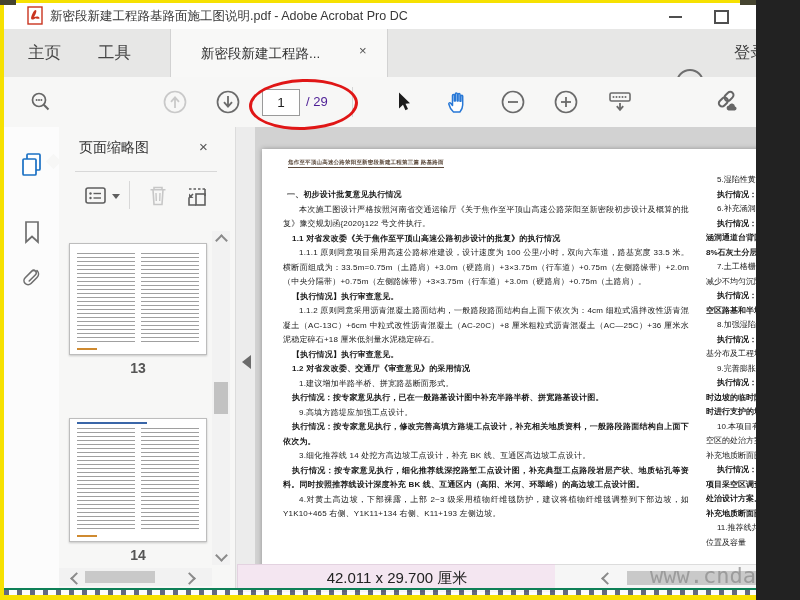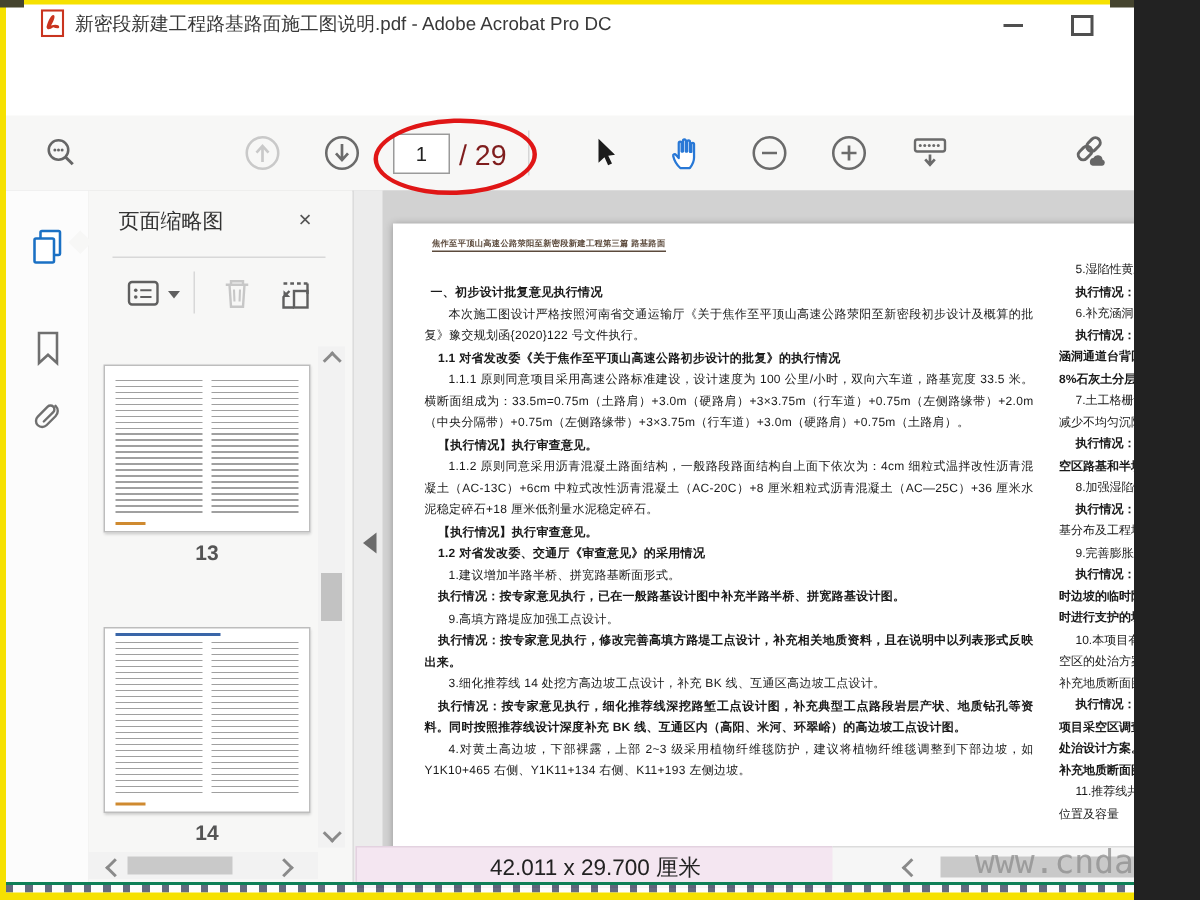--- a/index.html
+++ b/index.html
@@ -35,21 +35,21 @@
   .xchar::before{content:"×";}
   #help-icon{left:672px;top:40px;width:24px;height:24px;border:2px solid #6e6e6e;border-radius:50%;
              display:flex;align-items:center;justify-content:center;font-size:15px;color:#6e6e6e;font-weight:700;}
   #help-icon::before{content:"?";}
   #signin{left:730px;top:13px;font-size:16.5px;color:#3c3c3c;}
   
   #toolbar{left:4px;top:77px;width:791px;height:50px;background:#f7f7f6;border-bottom:1px solid #d2d2d2;}
   .ticon{top:12px;width:26px;height:26px;}
   #pageno-box{left:258px;top:12px;width:36px;height:25px;border:1px solid #9a9a9a;background:#fff;
               font-size:13.5px;color:#222;text-align:center;font-family:"Liberation Sans",sans-serif;padding:0;}
-  #pageno-total{left:302px;top:17px;font-size:19px;color:#7f1d1d;}
+  #pageno-total{left:302px;top:17px;font-size:13px;color:#4c1d95;}
   .tb-divider{left:348px;top:10px;width:1px;height:30px;background:#d6d6d6;}
   #annot-ellipse{left:249px;top:79px;width:103px;height:45px;border:3.5px solid #e01616;border-radius:50%;
                  transform:rotate(-2deg);z-index:40;pointer-events:none;}
   
   #leftrail{left:4px;top:127px;width:55px;height:461px;background:#fcfcfc;border-right:1px solid #e2e2e2;}
   .railicon{left:14px;width:28px;height:28px;}
   #rail-notch{left:48px;top:156px;width:11px;height:11px;background:#f7f7f6;transform:rotate(45deg);z-index:5;}
   #panel{left:59px;top:127px;width:176px;height:461px;background:#f7f7f6;}
   #panel-title{left:20px;top:12px;font-size:14px;color:#333;}
   #panel-close{left:140px;top:11px;font-size:15px;color:#555;}
@@ -137,20 +137,30 @@
         <span class="glyph-min"></span>
       </div>
     <div class="abs winbtn" id="btn-max">
         <span class="glyph-max"></span>
       </div>
     <div class="abs winbtn" id="btn-close">
         <span class="glyph-x"></span>
       </div>
   </div>
 
+  <div class="abs" id="tabbar">
+    <div class="abs tabbtn" id="tab-home">主页</div>
+    <div class="abs tabbtn" id="tab-tools">工具</div>
+    <div class="abs" id="doc-tab">
+      <div class="abs" id="doc-tab-label">新密段新建工程路...</div>
+      <span class="abs xchar" id="doc-tab-close"></span>
+    </div>
+    <div class="abs" id="help-icon"></div>
+    <div class="abs tabbtn" id="signin">登录</div>
+  </div>
 
   <div class="abs" id="toolbar">
     <div class="abs ticon" style="left:24px">
       <svg width="26" height="26" viewBox="0 0 26 26">
           <circle cx="11" cy="11" r="6.5" fill="none" stroke="#666" stroke-width="1.7"></circle>
           <circle cx="8.6" cy="11" r="1" fill="#666"></circle>
           <circle cx="11" cy="11" r="1" fill="#666"></circle>
           <circle cx="13.4" cy="11" r="1" fill="#666"></circle>
           <line x1="15.8" y1="15.8" x2="20.5" y2="20.5" stroke="#666" stroke-width="2"></line>
         </svg>
@@ -318,21 +328,21 @@
           <p class="pl s-body">本次施工图设计严格按照河南省交通运输厅《关于焦作至平顶山高速公路荥阳至新密段初步设计及概算的批复》豫交规划函{2020}122 号文件执行。</p>
           <p class="pl s-h2">1.1 对省发改委《关于焦作至平顶山高速公路初步设计的批复》的执行情况</p>
           <p class="pl s-body">1.1.1 原则同意项目采用高速公路标准建设，设计速度为 100 公里/小时，双向六车道，路基宽度 33.5 米。横断面组成为：33.5m=0.75m（土路肩）+3.0m（硬路肩）+3×3.75m（行车道）+0.75m（左侧路缘带）+2.0m（中央分隔带）+0.75m（左侧路缘带）+3×3.75m（行车道）+3.0m（硬路肩）+0.75m（土路肩）。</p>
           <p class="pl s-exec">【执行情况】执行审查意见。</p>
           <p class="pl s-body">1.1.2 原则同意采用沥青混凝土路面结构，一般路段路面结构自上面下依次为：4cm 细粒式温拌改性沥青混凝土（AC-13C）+6cm 中粒式改性沥青混凝土（AC-20C）+8 厘米粗粒式沥青混凝土（AC—25C）+36 厘米水泥稳定碎石+18 厘米低剂量水泥稳定碎石。</p>
           <p class="pl s-exec">【执行情况】执行审查意见。</p>
           <p class="pl s-h2">1.2 对省发改委、交通厅《审查意见》的采用情况</p>
           <p class="pl s-body">1.建议增加半路半桥、拼宽路基断面形式。</p>
           <p class="pl s-exec">执行情况：按专家意见执行，已在一般路基设计图中补充半路半桥、拼宽路基设计图。</p>
           <p class="pl s-body">9.高填方路堤应加强工点设计。</p>
-          <p class="pl s-exec">执行情况：按专家意见执行，修改完善高填方路堤工点设计，补充相关地质资料，且在说明中以列表形式反映出来。</p>
+          <p class="pl s-exec">执行情况：按专家意见执行，修改完善高填方路堤工点设计，补充相关地质资料，一般路段路面结构自上面下依次为。</p>
           <p class="pl s-body">3.细化推荐线 14 处挖方高边坡工点设计，补充 BK 线、互通区高边坡工点设计。</p>
           <p class="pl s-exec">执行情况：按专家意见执行，细化推荐线深挖路堑工点设计图，补充典型工点路段岩层产状、地质钻孔等资料。同时按照推荐线设计深度补充 BK 线、互通区内（高阳、米河、环翠峪）的高边坡工点设计图。</p>
           <p class="pl s-body">4.对黄土高边坡，下部裸露，上部 2~3 级采用植物纤维毯防护，建议将植物纤维毯调整到下部边坡，如 Y1K10+465 右侧、Y1K11+134 右侧、K11+193 左侧边坡。</p>
         </div>
       <div class="abs" id="col-right">
           <div class="rl i">5.湿陷性黄土地区的低填浅挖路</div>
           <div class="rl b i">执行情况：按专家意见执行，将</div>
           <div class="rl i">6.补充涵洞、通道台背回填处理</div>
           <div class="rl b i">执行情况：按专家意见执行，在</div>
           <div class="rl b">涵洞通道台背回填材料与桥梁台背回</div>

